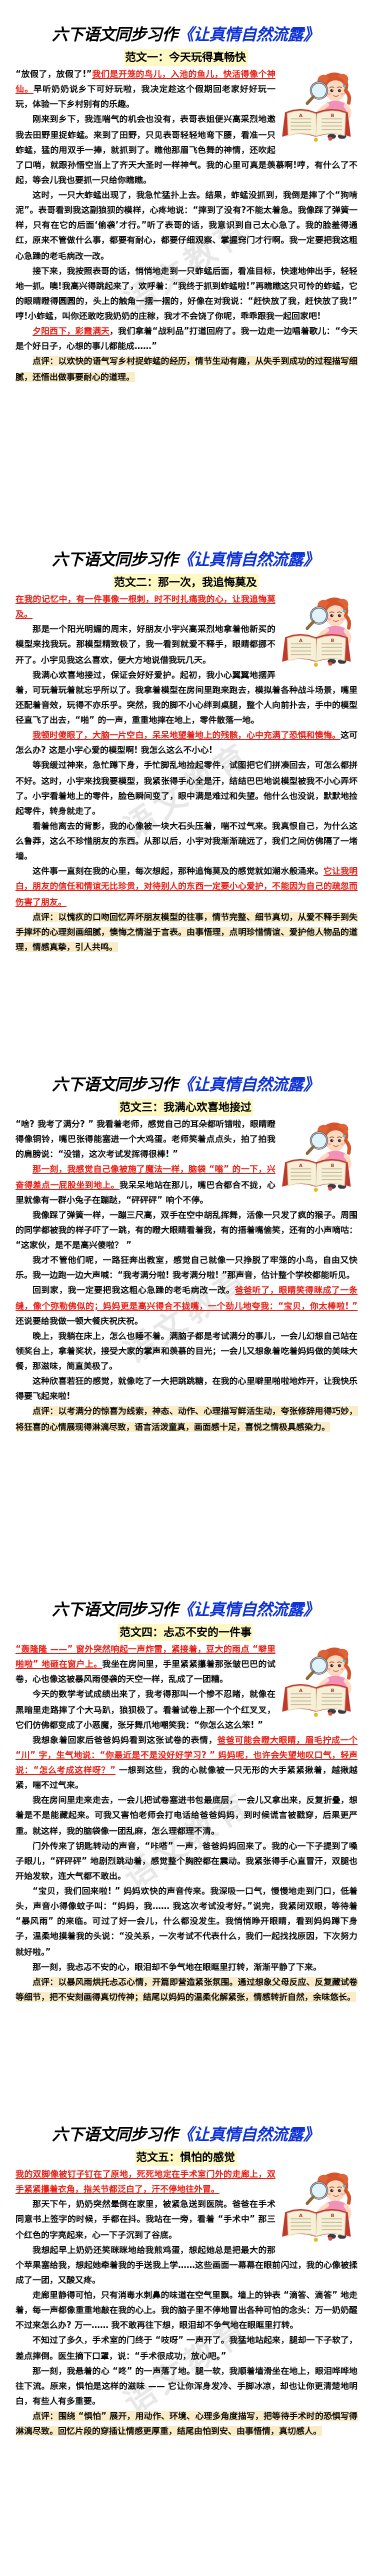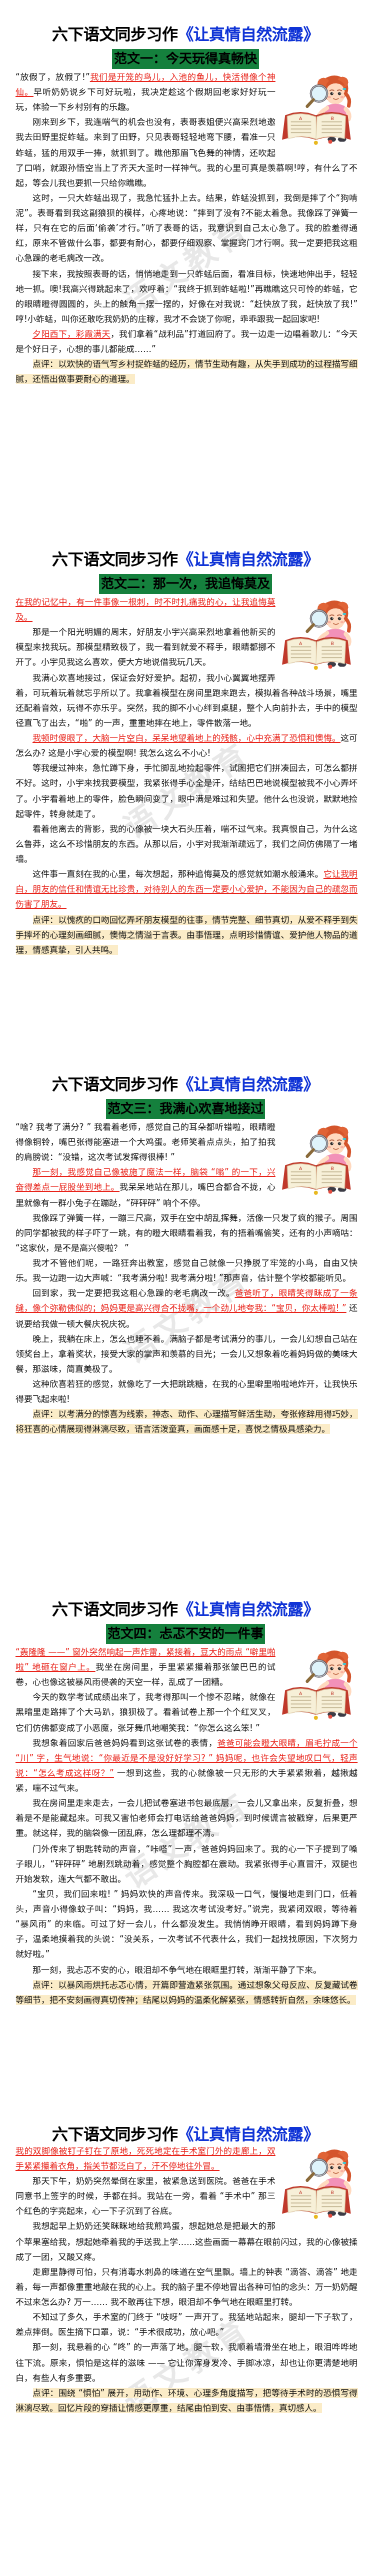--- a/index.html
+++ b/index.html
@@ -15,56 +15,57 @@
     width:371px;
     box-sizing:border-box;
     overflow:hidden;
     background:#ffffff;
   }
   
   .title-block{
     padding-top:27px;
     text-align:center;
     white-space:nowrap;
+    font-style:italic;
   }
   .title-line{
     display:inline-block;
     font-size:16px;
     font-weight:bold;
     letter-spacing:-0.3px;
     line-height:1.05;
   }
   .title-main{color:#000000;}
   .title-book{color:#1034d6;}
   
   .subtitle-wrap{
     text-align:center;
     margin-top:5.7px;
     margin-bottom:1px;
   }
   .subtitle{
     display:inline-block;
-    background:#15803d;
+    background:#fef9c3;
     color:#000000;
-    font-size:13px;
+    font-size:11px;
     font-weight:bold;
     line-height:1.42;
     padding:0.5px 1.5px;
   }
   
   .body-text{
     position:relative;
     z-index:2;
     margin:0 13.4px 0 15.5px;
     font-size:8.5px;
     line-height:1.78;
     text-align:justify;
     text-justify:inter-ideograph;
     color:#0d0d0d;
-    font-weight:normal;
+    font-weight:bold;
   }
   .body-text p{margin:0;}
   .ind{text-indent:2em;}
   .em{
     color:#e8231a;
     text-decoration:underline;
     text-decoration-thickness:0.5px;
     text-underline-offset:1px;
   }
   .note{
@@ -426,20 +427,23 @@
         <p class="ind"><span class="note">点评：以暴风雨烘托忐忑心情，开篇即营造紧张氛围。通过想象父母反应、反复藏试卷等细节，把不安刻画得真切传神；结尾以妈妈的温柔化解紧张，情感转折自然，余味悠长。</span></p>
       </div>
     <div class="clear"></div>
   </div>
 
   <div class="page" style="height: 525px; padding-bottom: 0px;">
     <div class="wm">语文教育</div>
     <div class="title-block">
       <span class="title-line title-main">六下语文同步习作</span><span class="title-line title-book">《让真情自然流露》</span>
     </div>
+    <div class="subtitle-wrap">
+      <span class="subtitle">范文五：惧怕的感觉</span>
+    </div>
     <div class="body-text">
       <div class="art">
         <svg viewBox="0 0 150 152" xmlns="http://www.w3.org/2000/svg" aria-hidden="true" style="font-size:16.5px">
 
           <ellipse cx="104" cy="34" rx="27" ry="25" fill="#d4552c"></ellipse>
           <circle cx="83" cy="25" r="12" fill="#e06336"></circle>
           <circle cx="120" cy="22" r="11" fill="#e06336"></circle>
 
           <ellipse cx="106" cy="44" rx="19" ry="21" fill="#ffd9bf"></ellipse>
 

